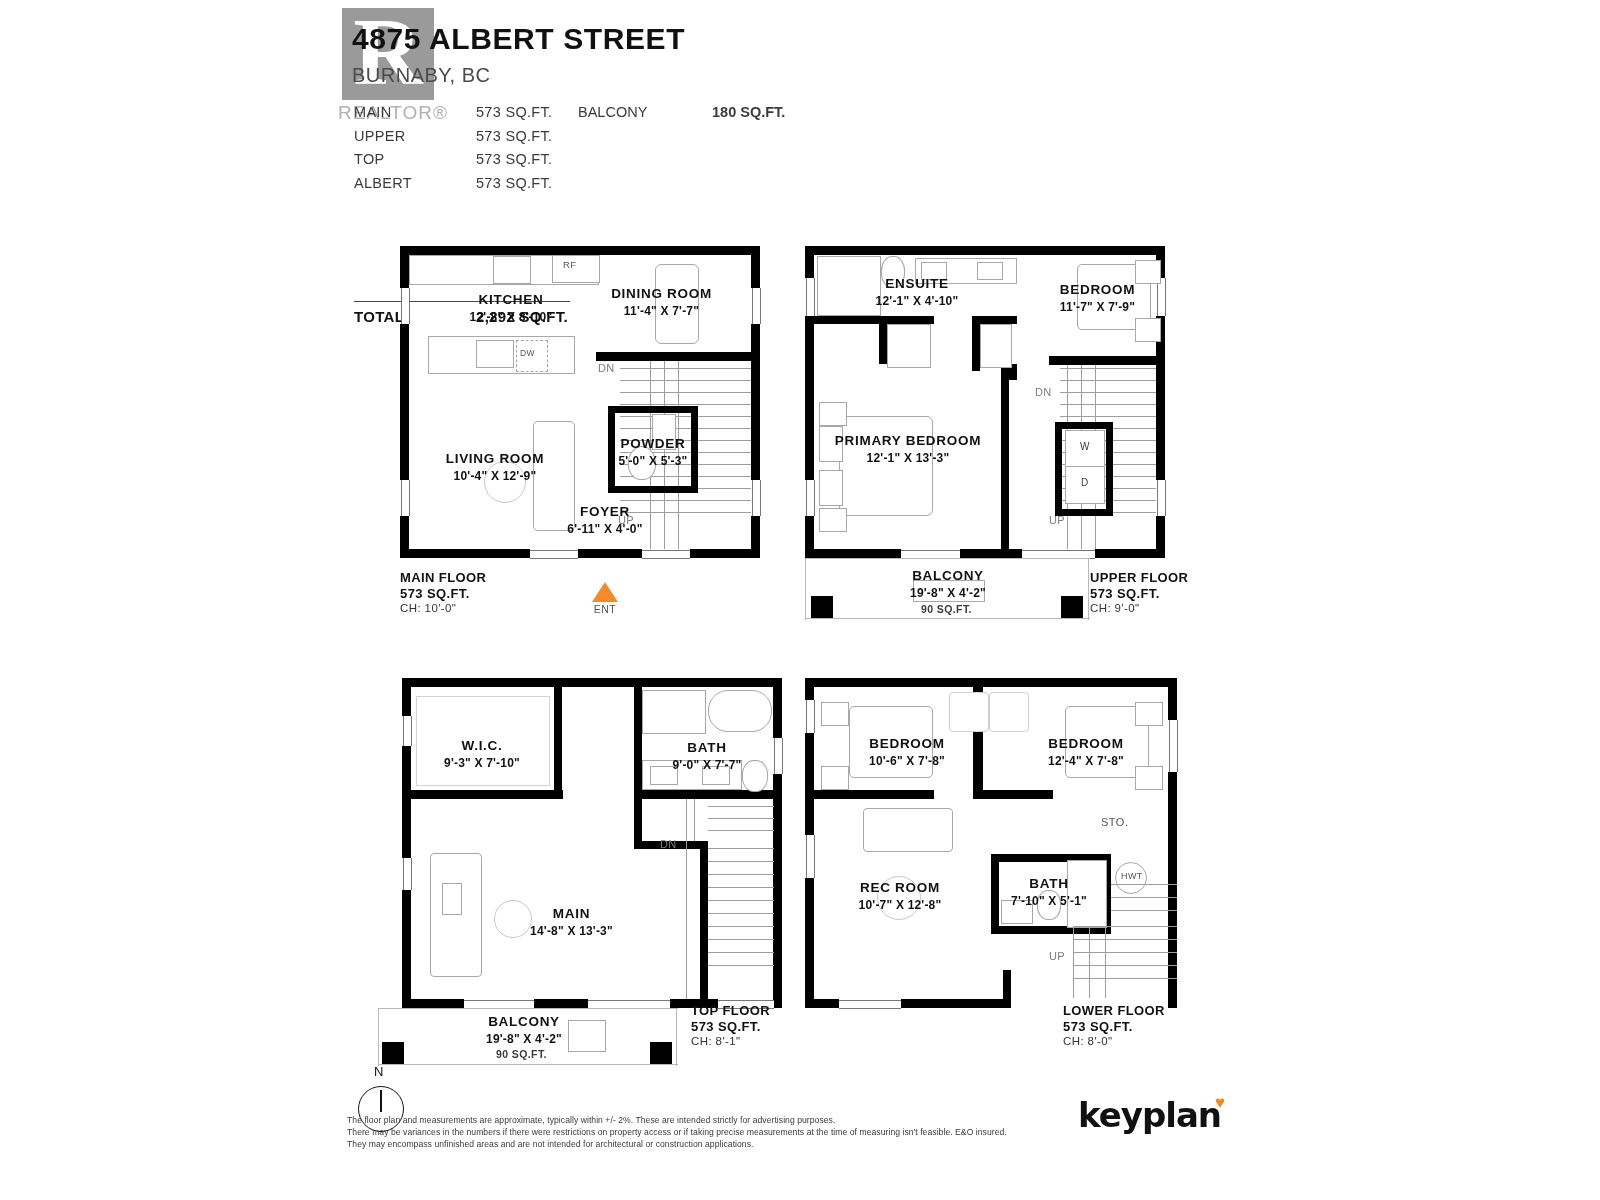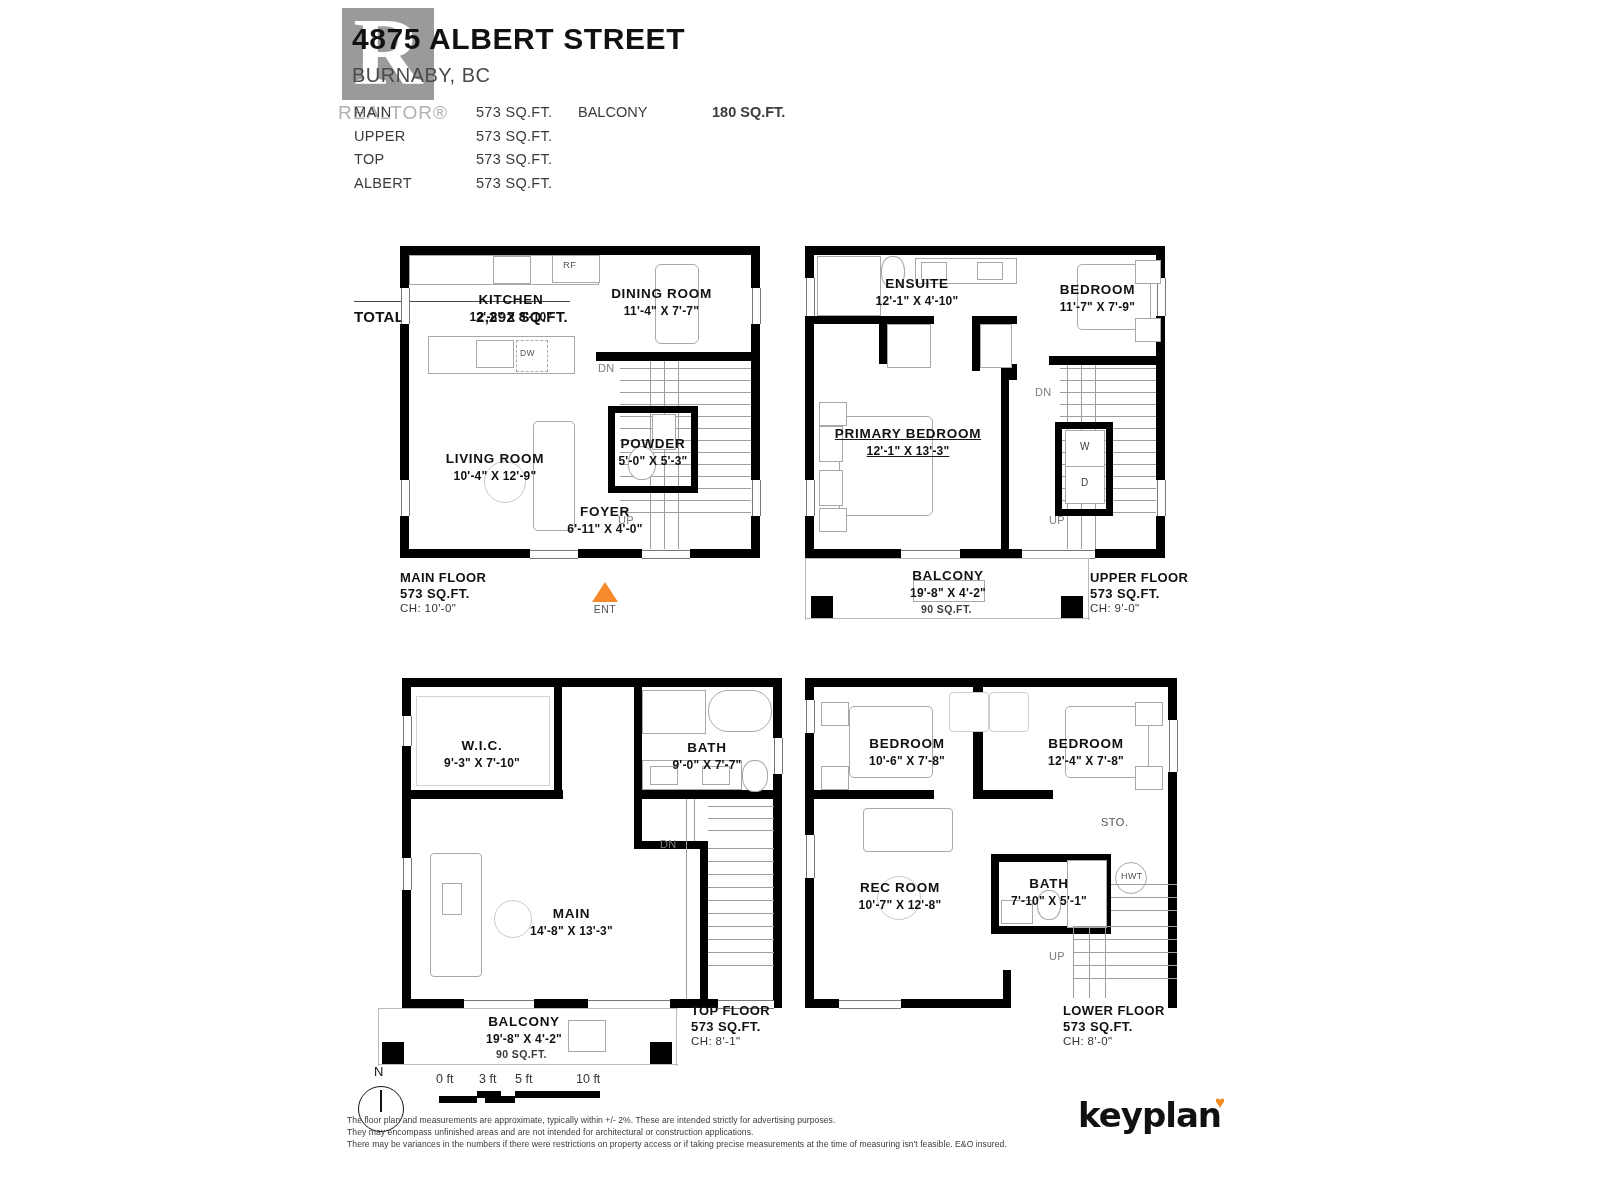--- a/index.html
+++ b/index.html
@@ -281,21 +281,21 @@
     <div class="tagdk" style="left:276px;top:231px;font-size:10px;">D</div>
 
     <div class="lbl-room" style="left:32px;top:30px;width:160px;">
       <div class="n">ENSUITE</div>
       <div class="d">12'-1"  X   4'-10"</div>
     </div>
     <div class="lbl-room" style="left:225px;top:36px;width:135px;">
       <div class="n">BEDROOM</div>
       <div class="d">11'-7"  X   7'-9"</div>
     </div>
-    <div class="lbl-room" style="left:18px;top:180px;width:170px;text-decoration:underline;">
+    <div class="lbl-room" style="left:18px;top:187px;width:170px;">
       <div class="n">PRIMARY BEDROOM</div>
       <div class="d">12'-1"  X  13'-3"</div>
     </div>
   </div>
 
   <div class="plan" style="left:805px;top:558px;width:285px;height:62px;">
     <div class="thin" style="left:0;top:0;width:285px;height:1.4px;"></div>
     <div class="thin" style="left:0;top:0;width:1.4px;height:62px;"></div>
     <div class="thin" style="left:283px;top:0;width:1.4px;height:62px;"></div>
     <div class="thin" style="left:0;top:60px;width:285px;height:1.4px;"></div>
@@ -483,34 +483,24 @@
     <div>573 SQ.FT.</div>
     <div class="ch">CH: 8'-0"</div>
   </div>
 
   <div class="compass">
     <div class="c"></div>
     <div class="nd"></div>
     <div class="nl">N</div>
   </div>
 
-  <div class="scale">
-    <div class="lab" style="left:4px;top:0;">0 ft</div>
-    <div class="lab" style="left:47px;top:0;">3 ft</div>
-    <div class="lab" style="left:83px;top:0;">5 ft</div>
-    <div class="lab" style="left:144px;top:0;">10 ft</div>
-    <div class="bar" style="left:7px;top:24px;width:38px;height:7px;"></div>
-    <div class="bar" style="left:45px;top:19px;width:24px;height:7px;"></div>
-    <div class="bar" style="left:53px;top:24px;width:30px;height:7px;"></div>
-    <div class="bar" style="left:83px;top:19px;width:85px;height:7px;"></div>
-  </div>
 
   <div class="disc">
     <div>The floor plan and measurements are approximate, typically within +/- 2%. These are intended strictly for advertising purposes.</div>
+    <div>There may be variances in the numbers if there were restrictions on property access or if taking precise measurements at the time of measuring isn't feasible. E&amp;O insured.</div>
     <div>They may encompass unfinished areas and are not intended for architectural or construction applications.</div>
-    <div>There may be variances in the numbers if there were restrictions on property access or if taking precise measurements at the time of measuring isn't feasible. E&amp;O insured.</div>
   </div>
 
   <div class="logo">
     <span class="w">keyplan</span><span class="m">♥</span>
   </div>
 
 </div>
 
 </body></html>

